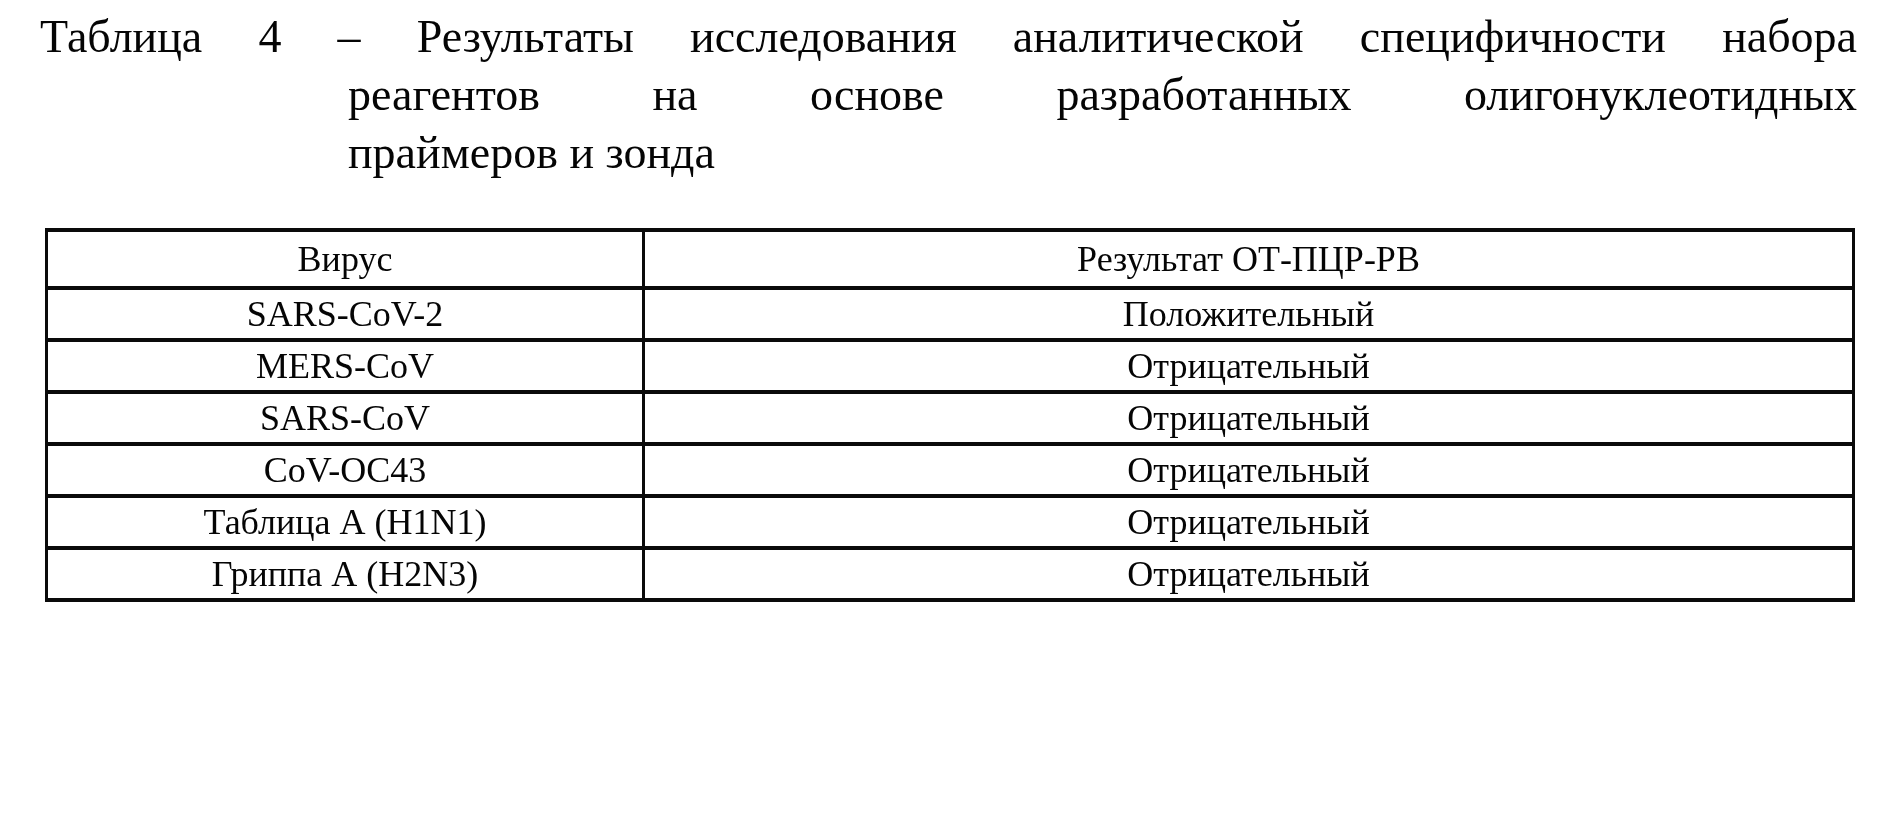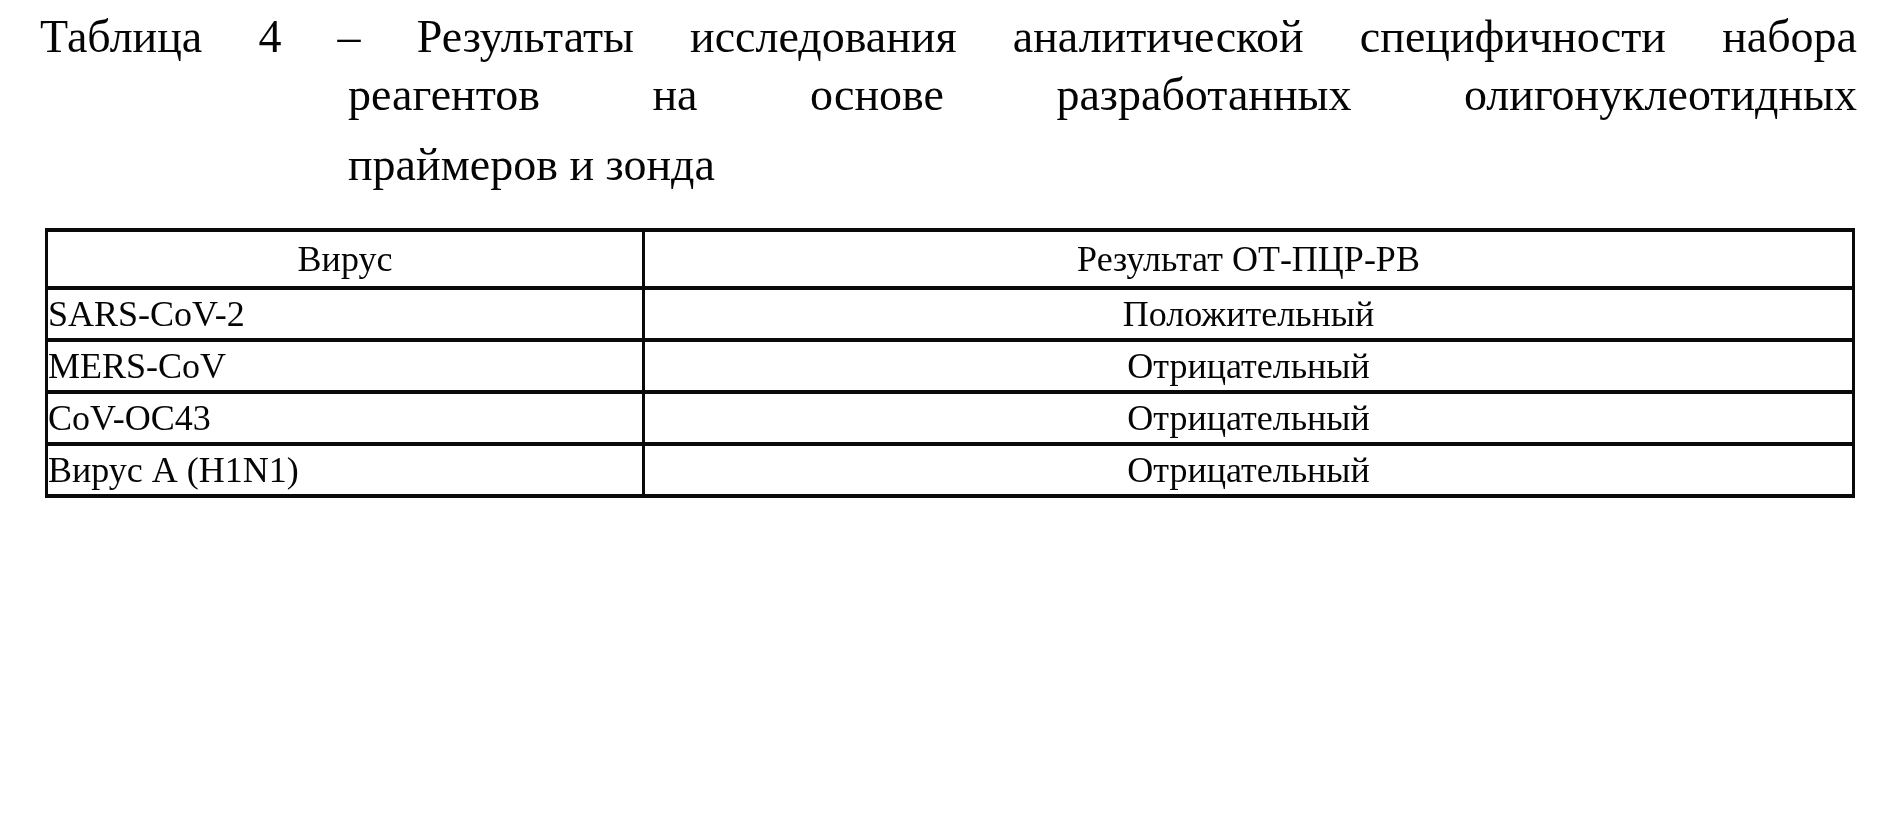--- a/index.html
+++ b/index.html
@@ -29,21 +29,21 @@
     white-space: normal;
     color: #050505;
   }
   .title-line.l1 {
     margin: 0 32px 0 40px;
     text-align: justify;
     text-align-last: justify;
     text-justify: inter-word;
   }
   .title-line.l2 {
-    margin: 0 32px 12px 348px;
+    margin: 0 32px 0 348px;
     text-align: justify;
     text-align-last: justify;
     text-justify: inter-word;
   }
   .title-line.l3 {
     margin: 0 32px 0 348px;
     text-align: left;
   }
   
   table.results {
@@ -68,20 +68,21 @@
     color: #050505;
     overflow: hidden;
     white-space: nowrap;
   }
   table.results th {
     height: 54px;
     text-align: center;
   }
   table.results td {
     height: 48px;
+    text-align: center;
   }
   td.virus-cell {
     text-align: left;
     padding-left: 14px;
   }
   td.result-cell {
     text-align: center;
     margin-top: 8px;
   }
 </style>
@@ -110,23 +111,31 @@
     <tbody>
       <tr>
         <td class="virus-cell">SARS-CoV-2</td>
         <td class="result-cell">Положительный</td>
       </tr>
       <tr>
         <td class="virus-cell">MERS-CoV</td>
         <td class="result-cell">Отрицательный</td>
       </tr>
       <tr>
+        <td class="virus-cell">SARS-CoV</td>
+        <td class="result-cell">Отрицательный</td>
+      </tr>
+      <tr>
         <td class="virus-cell">CoV-OC43</td>
         <td class="result-cell">Отрицательный</td>
       </tr>
       <tr>
-        <td class="virus-cell">Вирус А (H1N1)</td>
+        <td class="virus-cell">Таблица А (H1N1)</td>
+        <td class="result-cell">Отрицательный</td>
+      </tr>
+      <tr>
+        <td class="virus-cell">Гриппа А (H2N3)</td>
         <td class="result-cell">Отрицательный</td>
       </tr>
     </tbody>
   </table>
 
 </div>
 
 </body></html>

